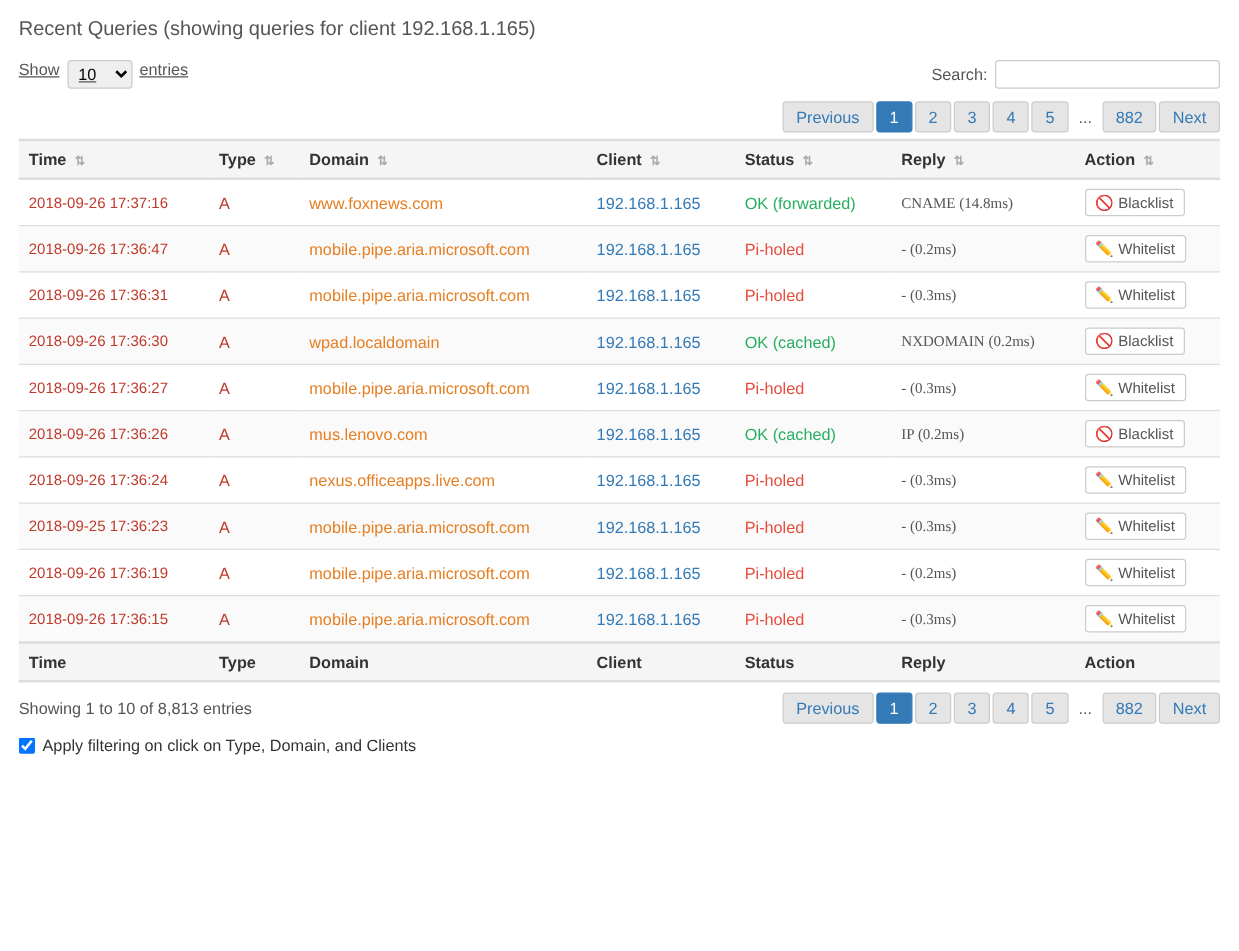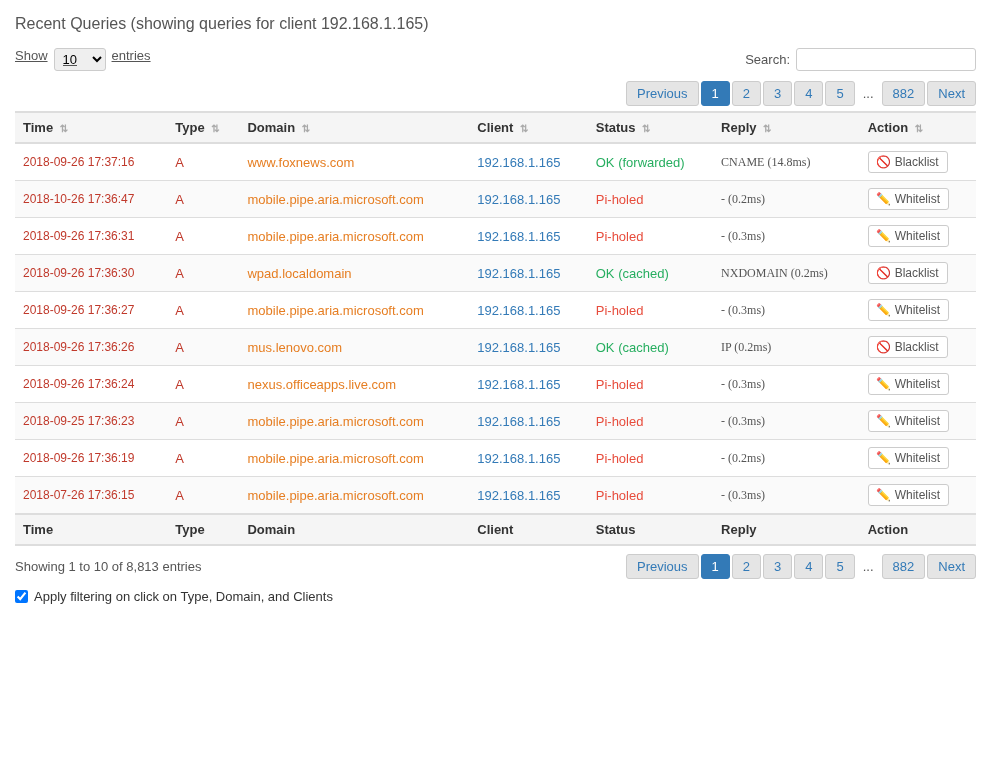--- a/index.html
+++ b/index.html
@@ -215,21 +215,21 @@
   <tr>
         <td class="time-cell">2018-09-26 17:37:16</td>
         <td class="type-cell">A</td>
         <td class="domain-cell">www.foxnews.com</td>
         <td class="client-cell">192.168.1.165</td>
         <td class="status-ok">OK (forwarded)</td>
         <td class="reply-cell">CNAME (14.8ms)</td>
         <td><button class="btn-blacklist"><span class="icon">🚫</span>Blacklist</button></td>
       </tr>
       <tr>
-        <td class="time-cell">2018-10-26 17:36:47</td>
+        <td class="time-cell">2018-09-26 17:36:47</td>
         <td class="type-cell">A</td>
         <td class="domain-cell">mobile.pipe.aria.microsoft.com</td>
         <td class="client-cell">192.168.1.165</td>
         <td class="status-piholed">Pi-holed</td>
         <td class="reply-cell">- (0.2ms)</td>
         <td><button class="btn-whitelist"><span class="icon">✏️</span>Whitelist</button></td>
       </tr>
       <tr>
         <td class="time-cell">2018-09-26 17:36:31</td>
         <td class="type-cell">A</td>
@@ -287,21 +287,21 @@
       <tr>
         <td class="time-cell">2018-09-26 17:36:19</td>
         <td class="type-cell">A</td>
         <td class="domain-cell">mobile.pipe.aria.microsoft.com</td>
         <td class="client-cell">192.168.1.165</td>
         <td class="status-piholed">Pi-holed</td>
         <td class="reply-cell">- (0.2ms)</td>
         <td><button class="btn-whitelist"><span class="icon">✏️</span>Whitelist</button></td>
       </tr>
       <tr>
-        <td class="time-cell">2018-07-26 17:36:15</td>
+        <td class="time-cell">2018-09-26 17:36:15</td>
         <td class="type-cell">A</td>
         <td class="domain-cell">mobile.pipe.aria.microsoft.com</td>
         <td class="client-cell">192.168.1.165</td>
         <td class="status-piholed">Pi-holed</td>
         <td class="reply-cell">- (0.3ms)</td>
         <td><button class="btn-whitelist"><span class="icon">✏️</span>Whitelist</button></td>
       </tr>
     </tbody>
   <tfoot>
     <tr>

